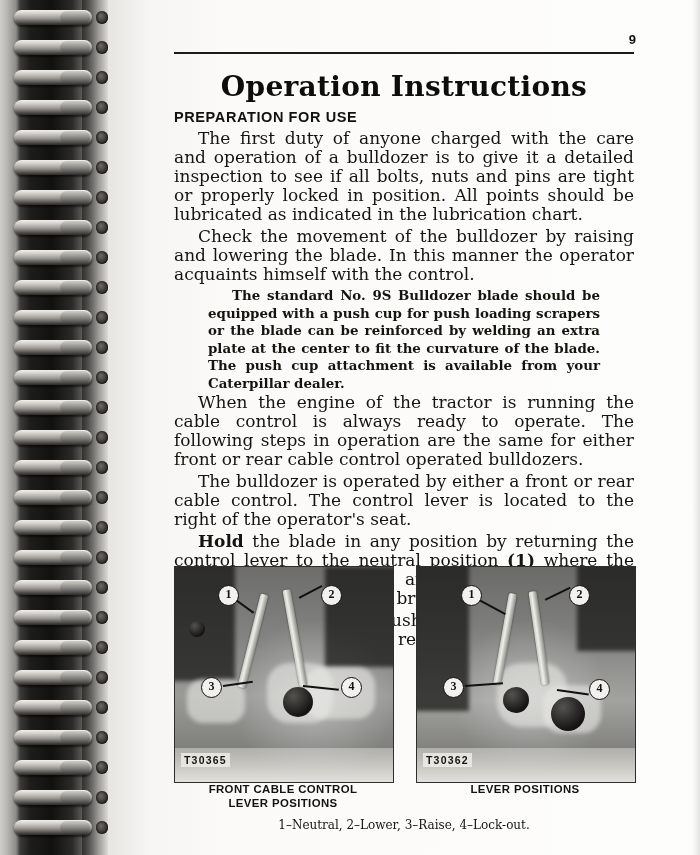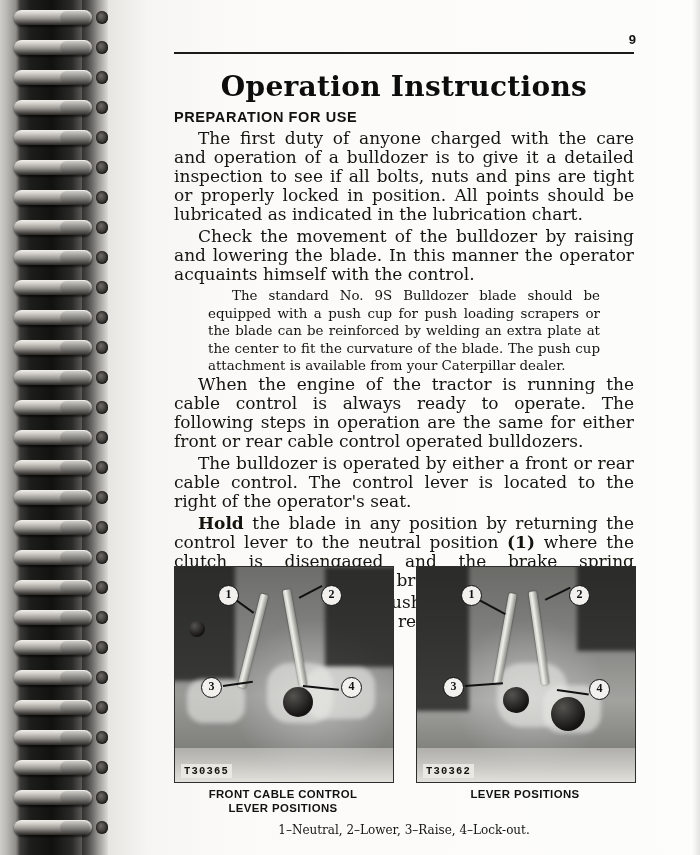--- a/index.html
+++ b/index.html
@@ -124,20 +124,21 @@
     font-size: 17px;
     line-height: 19px;
     text-align: justify;
     margin: 0 0 3px 0;
     text-indent: 24px;
     color: #15150f;
   }
   .caution-block {
     margin: 0 auto;
     width: 392px;
+    font-weight: bold;
   }
   .caution-block p {
     font-family: "DejaVu Serif", serif;
     font-size: 13.4px;
     line-height: 17.6px;
     text-align: justify;
     text-indent: 24px;
     margin: 0;
     color: #15150f;
   }
@@ -219,42 +220,41 @@
   .leader {
     position: absolute;
     height: 1.5px;
     background: #111;
     transform-origin: left center;
     z-index: 4;
   }
   .photo-id {
     position: absolute;
     left: 6px;
-    bottom: 4px;
-    font-family: Liberation Mono, monospace;
+    bottom: 15px;
+    font-family: Liberation Sans, sans-serif;
     font-size: 10.5px;
     letter-spacing: 1.2px;
     font-weight: bold;
     color: #15150f;
     background: rgba(236,235,230,0.86);
     padding: 1px 3px;
   }
   .photo-plate {
     position: absolute;
     left: 0; bottom: 0;
     width: 100%; height: 34px;
     background: linear-gradient(to bottom, rgba(214,213,208,0.55), rgba(232,231,226,0.95));
   }
   .fig-caption {
     font-family: "Liberation Sans", sans-serif;
     font-size: 11.4px;
     font-weight: bold;
     letter-spacing: 0.4px;
     text-align: center;
-    margin-top: 5px;
     line-height: 13.5px;
     color: #121210;
   }
   .legend {
     font-family: "DejaVu Serif", serif;
     font-size: 12px;
     text-align: center;
     margin-top: 8px;
     color: #15150f;
   }

